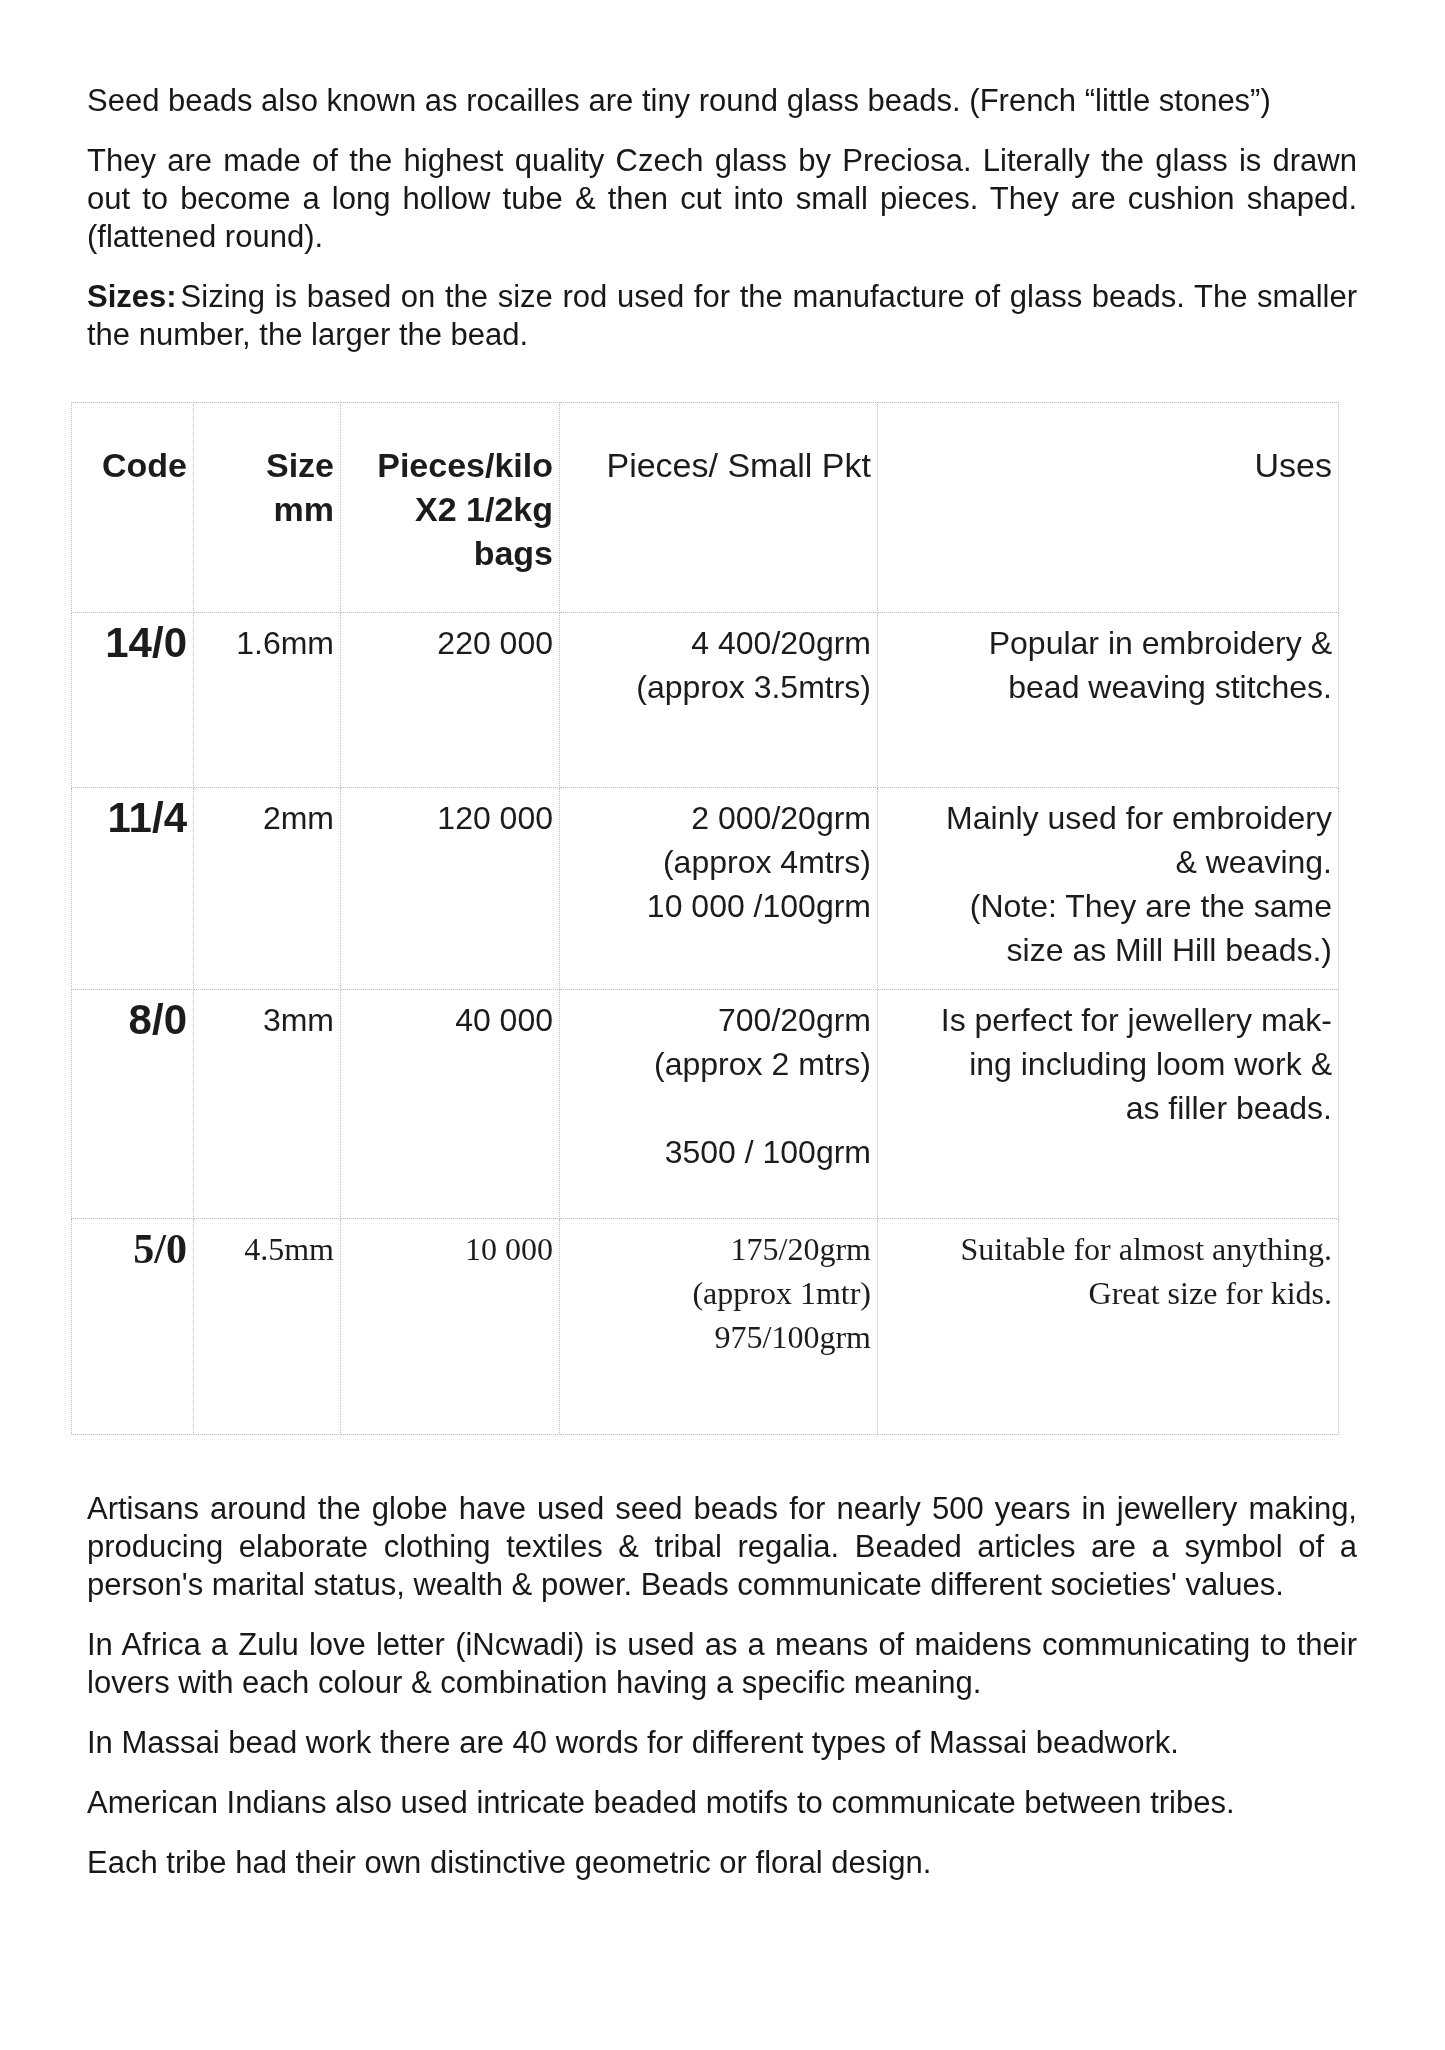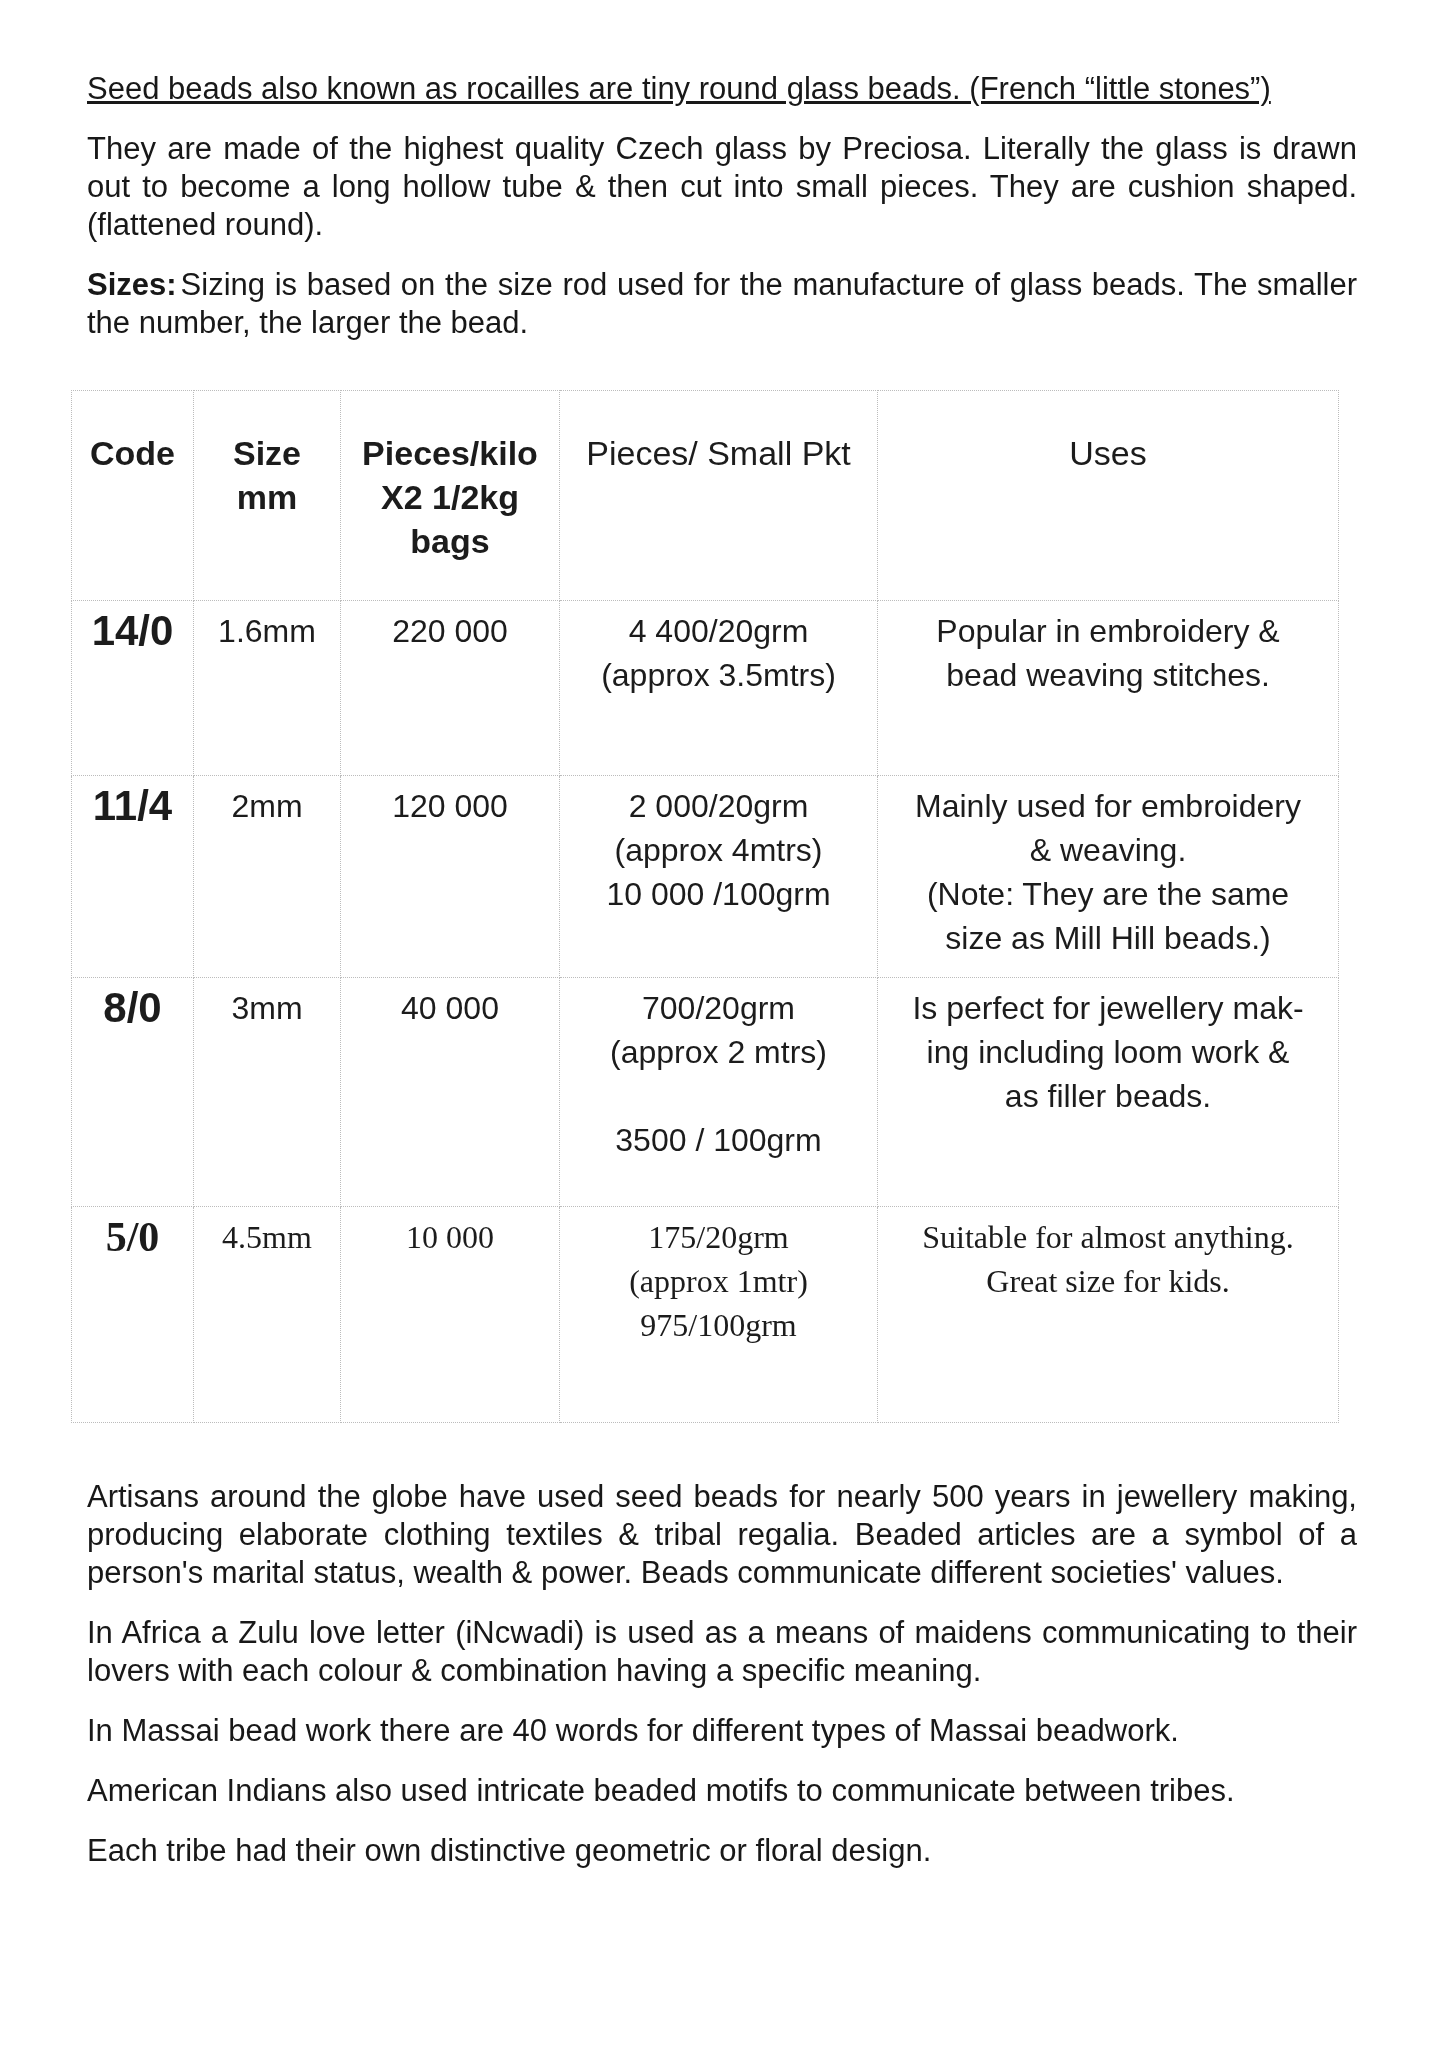--- a/index.html
+++ b/index.html
@@ -19,41 +19,40 @@
     overflow: hidden;
   }
   .para {
     font-size: 31px;
     line-height: 38px;
     margin: 22px 88px 0 87px;
     text-align: justify;
     color: #181818;
   }
   .para.first {
-    margin-top: 0;
-    text-decoration: underline;
+    margin-top: 12px;
   }
   .sizes-label {
     font-weight: bold;
     margin-right: 4px;
   }
   table.bead-table {
     border-collapse: collapse;
     table-layout: fixed;
     width: 1267px;
     margin: 48px 0 0 71px;
     font-size: 32px;
     line-height: 44px;
     color: #1c1c1c;
   }
   table.bead-table th,
   table.bead-table td {
     border: 1px dotted #bcbcbc;
     vertical-align: top;
-    text-align: center;
+    text-align: right;
     padding: 8px 6px 0 6px;
     overflow: visible;
   }
   table.bead-table th {
     font-weight: bold;
     font-size: 34px;
     padding-top: 40px;
     white-space: nowrap;
   }
   table.bead-table th.light {

